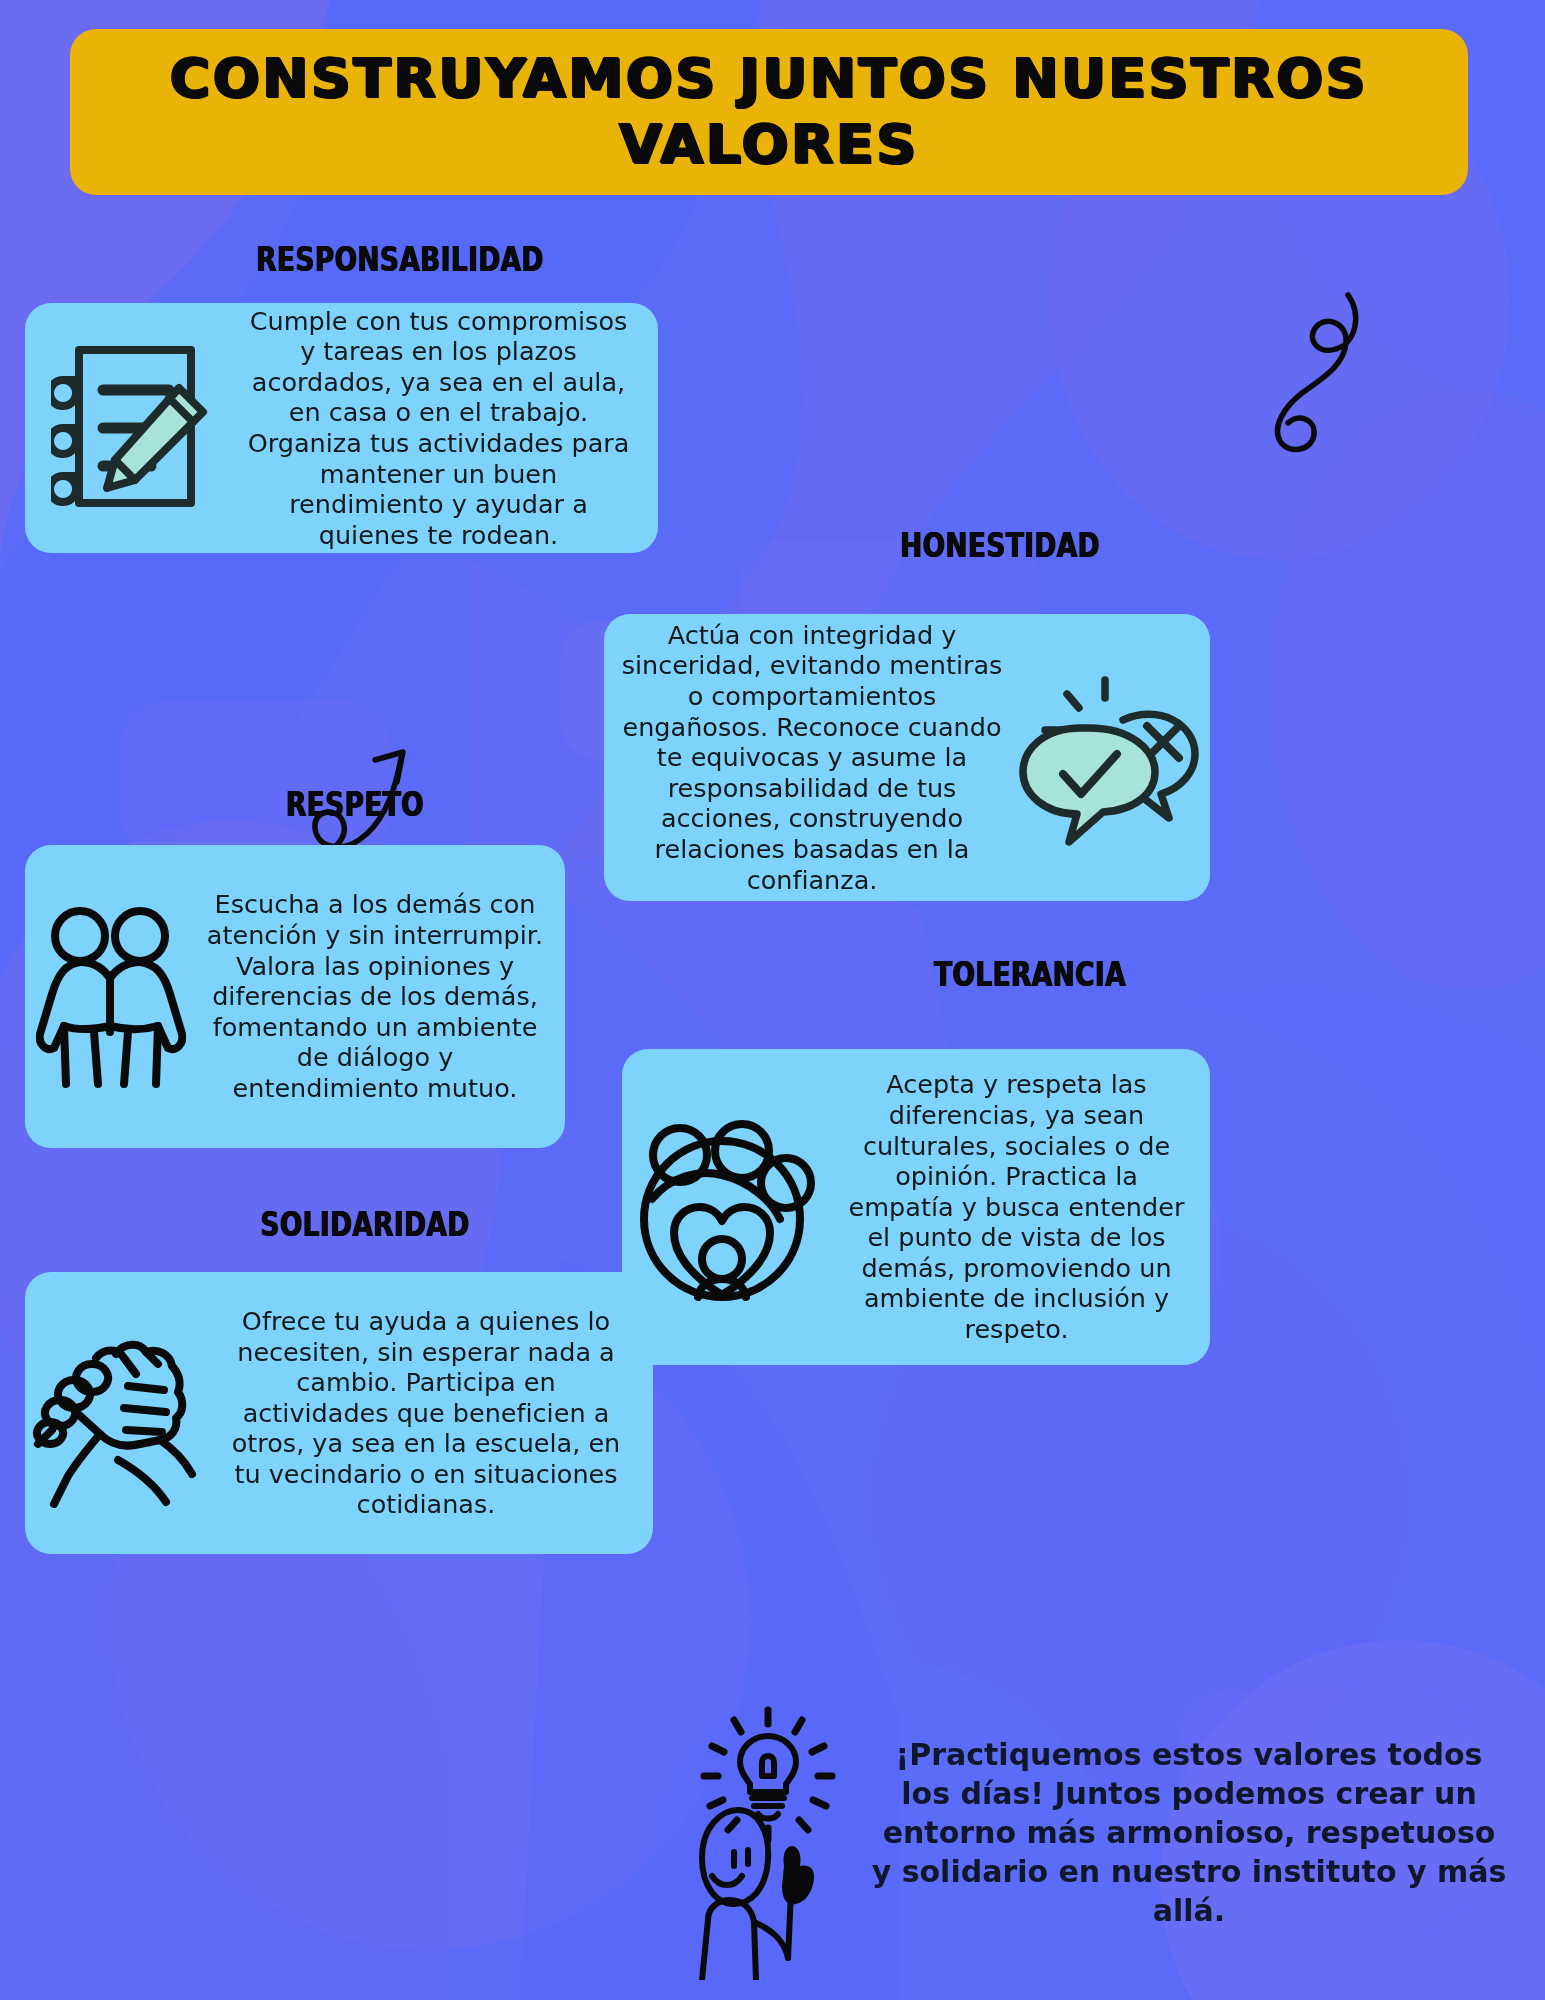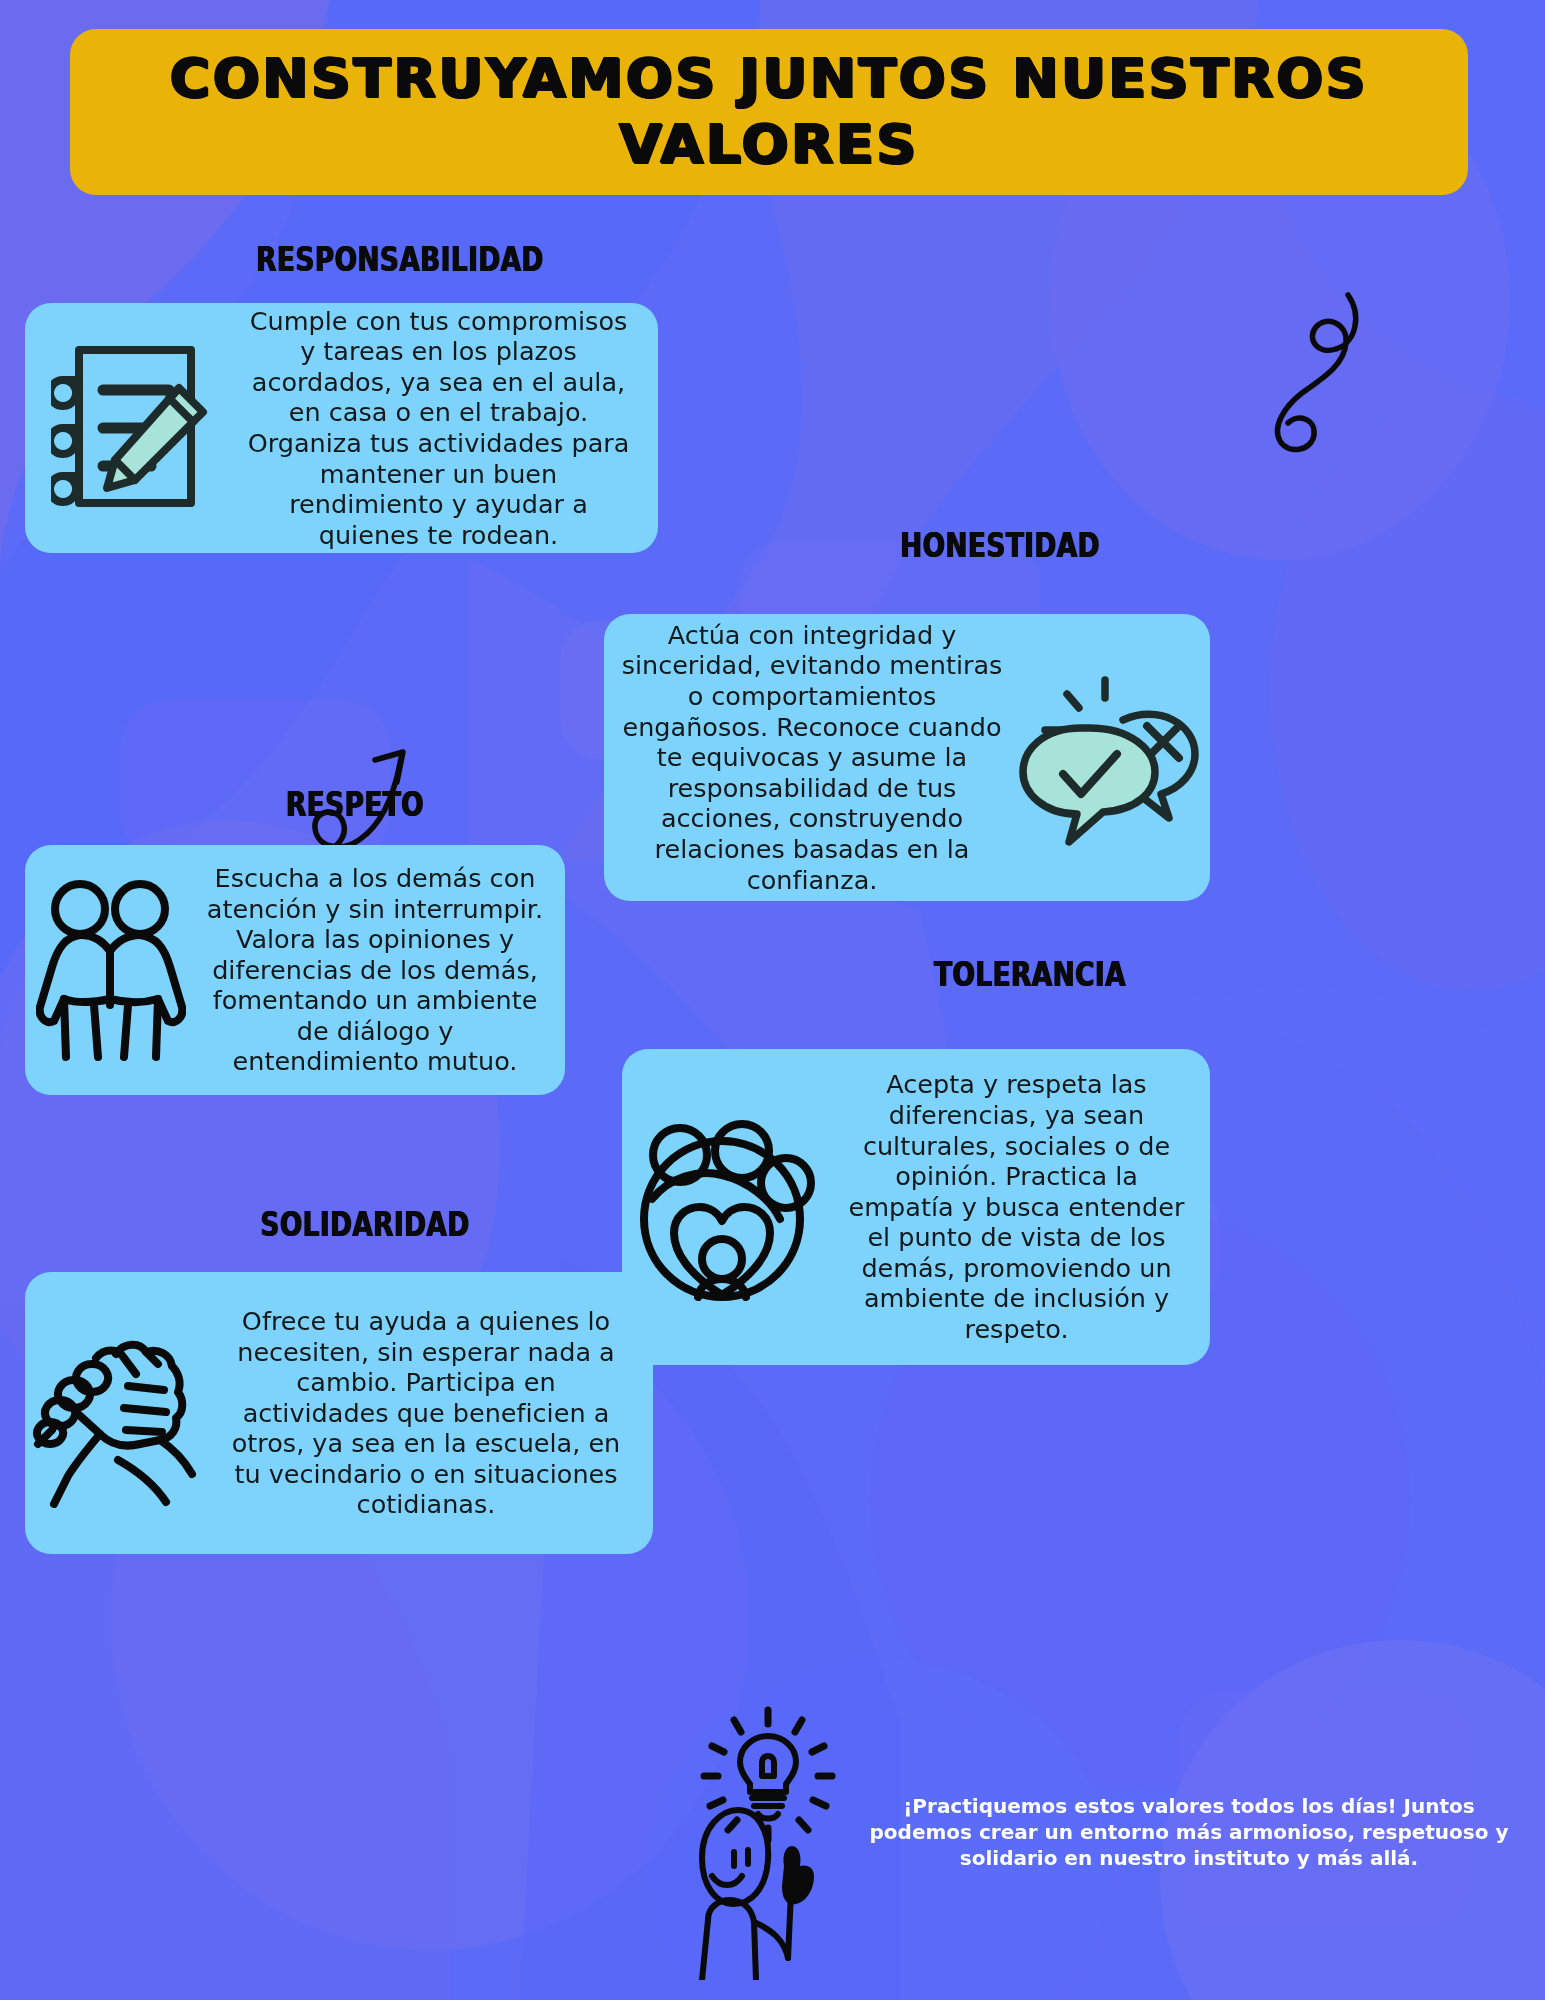--- a/index.html
+++ b/index.html
@@ -90,23 +90,23 @@
     position:absolute;
     left:672px; top:1672px;
     width:838px; height:320px;
     display:flex; align-items:center;
   }
   .cta-figure { flex:0 0 190px; }
   .cta-text {
     flex:1 1 auto;
     font-family:"DejaVu Sans", sans-serif;
     font-weight:bold;
-    font-size:20px;
+    font-size:30px;
     line-height:1.30;
-    color:#ffffff;
+    color:#0f172a;
     text-align:center;
     padding-left:6px;
   }
 
   .doodle { position:absolute; }
 </style>
 </head>
 <body>
 
 <div id="poster">
@@ -197,21 +197,21 @@
           <path d="M62,60 C24,60 4,82 4,104 C4,126 26,146 58,146
                    L50,174 L84,144 C118,142 136,124 136,104 C136,82 112,60 70,60 Z" fill="#A7E3D9"></path>
           <path d="M44,106 L62,126 L98,86" stroke-width="8"></path>
         </g>
       </svg>
     </div>
   </div>
 
   <div class="heading" style="left:145px; top:785px; width:420px; text-align:center;">RESPETO</div>
 
-  <div class="card" style="left:25px; top:845px; width:540px; height:250px;">
+  <div class="card" style="left:25px; top:845px; width:540px; height:303px;">
     <div class="icon-wrap" style="width:172px;">
       <svg width="150" height="190" viewBox="0 0 150 190">
         <g fill="none" stroke="#0A0A0A" stroke-width="8" stroke-linecap="round" stroke-linejoin="round">
           <circle cx="44" cy="34" r="25"></circle>
           <circle cx="104" cy="34" r="25"></circle>
           <path d="M44,60 C30,62 22,72 16,92 L4,132 C2,142 10,150 18,146 L28,124"></path>
           <path d="M104,60 C120,62 128,72 134,92 L146,132 C148,142 140,150 132,146 L122,124"></path>
           <path d="M44,60 C60,60 68,68 74,76 C80,68 90,60 104,60"></path>
           <path d="M28,124 L30,182"></path>
           <path d="M122,124 L120,182"></path>

